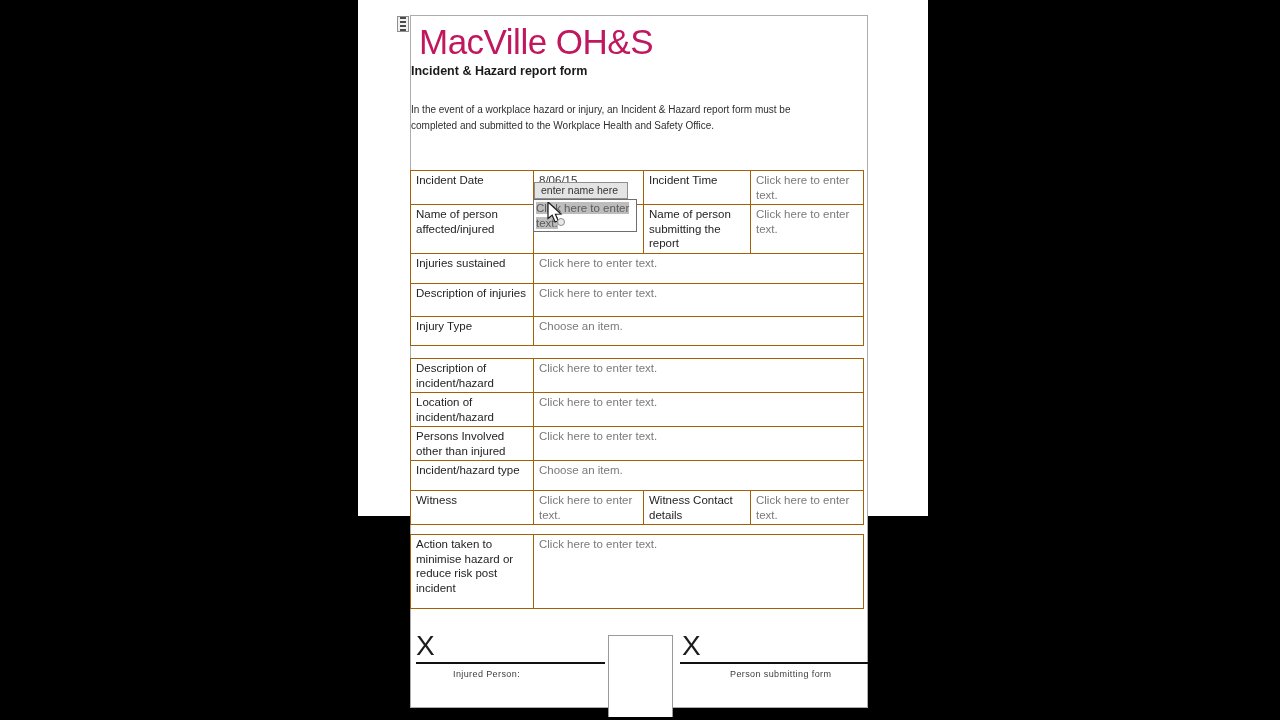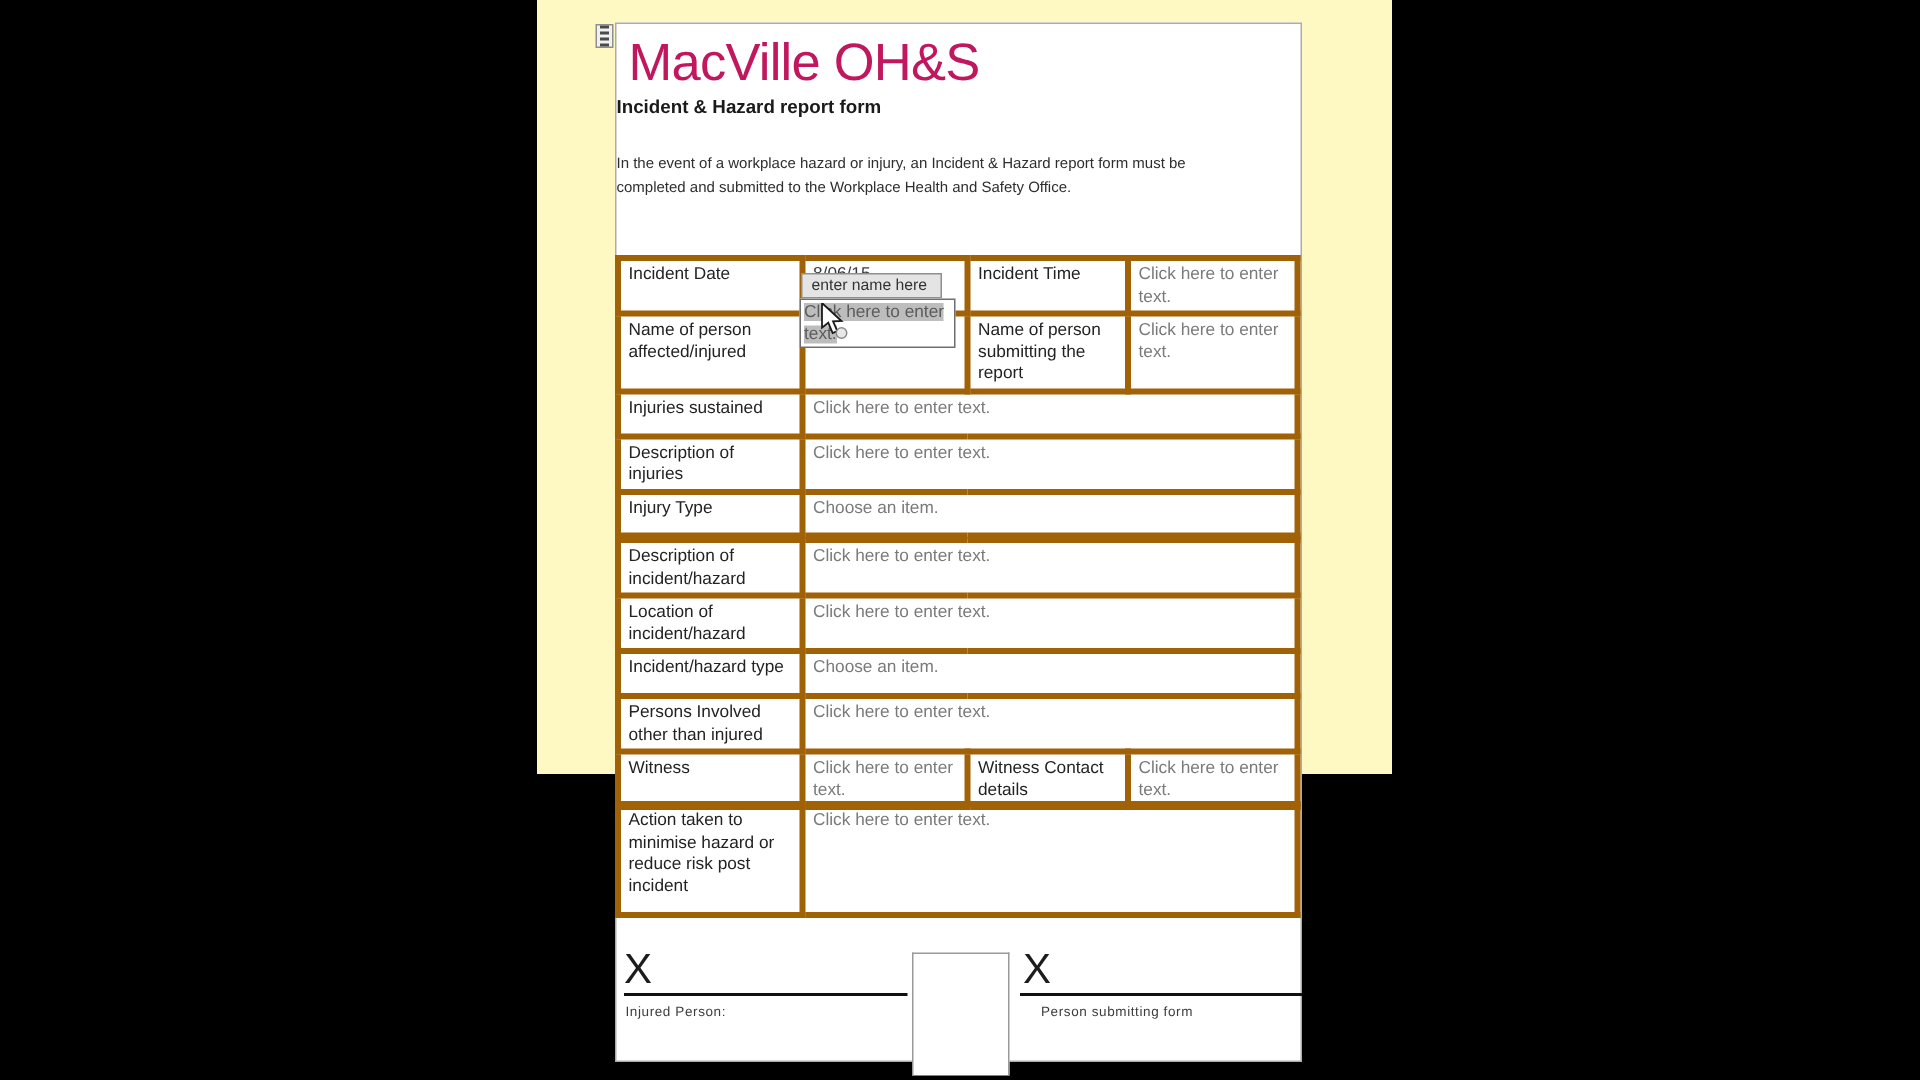--- a/index.html
+++ b/index.html
@@ -2,41 +2,41 @@
 <html><head>
 <meta charset="utf-8">
 <style>
   * { margin:0; padding:0; box-sizing:border-box; }
   html,body { width:1280px; height:720px; background:#000; overflow:hidden;
               font-family:"Liberation Sans", sans-serif; }
   .frame { position:relative; width:1280px; height:720px; background:#000; }
   .bar { position:absolute; top:0; height:720px; background:#000; }
   .bar.left { left:0; width:358px; }
   .bar.right { left:928px; width:352px; }
-  .stage { position:absolute; left:358px; top:0; width:570px; height:516px; background:#fef9c3; }
+  .stage { position:absolute; left:358px; top:0; width:570px; height:516px; background:#ffffff; }
 
   .page { position:absolute; left:52px; top:15px; width:458px; height:693px;
           background:#fff; border:1px solid #acacac; }
 
   .drag-handle { position:absolute; left:39px; top:16px; width:12px; height:16px;
                  background:#f1f1f1; border:1px solid #8f8f8f;
                  display:flex; flex-direction:column; justify-content:center; gap:2px;
                  align-items:center; }
   .drag-handle i { display:block; width:6px; height:2px; background:#4a4a4a; }
 
   .title { position:absolute; left:61px; top:22px; font-size:35px; font-weight:400;
            letter-spacing:-0.5px; color:#c0175e; white-space:nowrap; }
   .subtitle { position:absolute; left:53px; top:64px; font-size:12.5px; font-weight:bold;
               color:#1a1a1a; white-space:nowrap; }
   .intro { position:absolute; left:53px; top:102px; font-size:10px; line-height:16px;
            color:#2e2e2e; white-space:nowrap; }
 
   table.doc { position:absolute; left:52px; border-collapse:collapse; table-layout:fixed;
               width:453px; }
-  table.doc td { border:4px solid #a16207; vertical-align:top; padding:2px 5px;
+  table.doc td { border:1px solid #a16207; vertical-align:top; padding:2px 5px;
                  font-size:11.5px; line-height:14.5px; overflow:hidden; }
   td.lbl { color:#232323; }
   .ph { color:#7a7a7a; }
   .val { color:#3a3a3a; }
   #t1 { top:170px; } #t2 { top:358px; } #t3 { top:534px;padding-left:48px; }
 
   .tooltip { position:absolute; left:176px; top:182px; width:94px; height:17px; z-index:6;
              background:#e4e4e4; border:1px solid #8f8f8f; font-size:10.5px; color:#333;
              line-height:15px; padding-left:6px; white-space:nowrap; }
   .ctrlbox { position:absolute; left:175px; top:199px; width:104px; height:33px; z-index:5;
@@ -46,21 +46,21 @@
 
   .cursor { position:absolute; left:189px; top:202px; z-index:9; }
 
   .notch { position:absolute; left:250px; top:635px; width:65px; height:82px; z-index:3;
            background:#fff; border:1px solid #9a9a9a; border-bottom:none; }
   .sig-x { position:absolute; font-size:28px; line-height:28px; color:#1c1c1c; z-index:2; }
   .sig-x.l { left:58px; top:632px; } .sig-x.r { left:324px; top:632px; }
   .sig-line { position:absolute; height:2px; background:#111; z-index:2; }
   .sig-line.l { left:58px; top:662px; width:189px; }
   .sig-line.r { left:322px; top:662px; width:188px; }
-  .sig-label { position:absolute; font-size:9px; letter-spacing:0.4px; color:#3d3d3d; z-index:2; }
+  .sig-label { position:absolute; font-size:9px; letter-spacing:0.4px; color:#3d3d3d; z-index:2;margin-left:36px; }
   .sig-label.l { left:59px; top:669px; } .sig-label.r { left:336px; top:669px; }
 </style>
 </head>
 <body>
 
 <div class="frame">
   <div class="bar left"></div>
   <div class="bar right"></div>
 
   <div class="stage">
@@ -124,27 +124,27 @@
         </colgroup>
       <tbody>
           <tr style="height:30px">
         <td class="lbl">Description of incident/hazard</td>
         <td class="ph" colspan="3">Click here to enter text.</td>
       </tr>
       <tr style="height:30px">
         <td class="lbl">Location of incident/hazard</td>
         <td class="ph" colspan="3">Click here to enter text.</td>
       </tr>
+      <tr style="height:32px">
+        <td class="lbl">Persons Involved other than injured</td>
+        <td class="ph" colspan="3">Click here to enter text.</td>
+      </tr>
       <tr style="height:30px">
         <td class="lbl">Incident/hazard type</td>
         <td class="ph" colspan="3">Choose an item.</td>
-      </tr>
-      <tr style="height:32px">
-        <td class="lbl">Persons Involved other than injured</td>
-        <td class="ph" colspan="3">Click here to enter text.</td>
       </tr>
       <tr style="height:30px">
         <td class="lbl">Witness</td>
         <td class="ph">Click here to enter text.</td>
         <td class="lbl">Witness Contact details</td>
         <td class="ph">Click here to enter text.</td>
       </tr>
     </tbody>
       </table>
 

